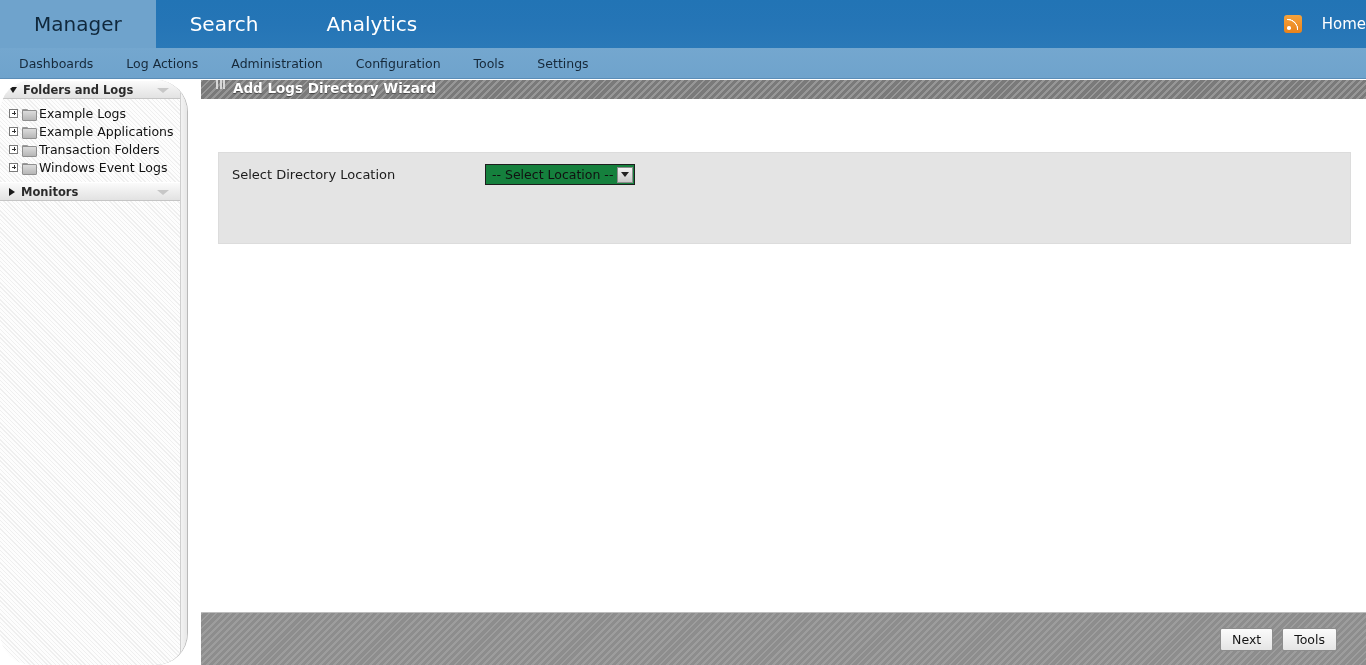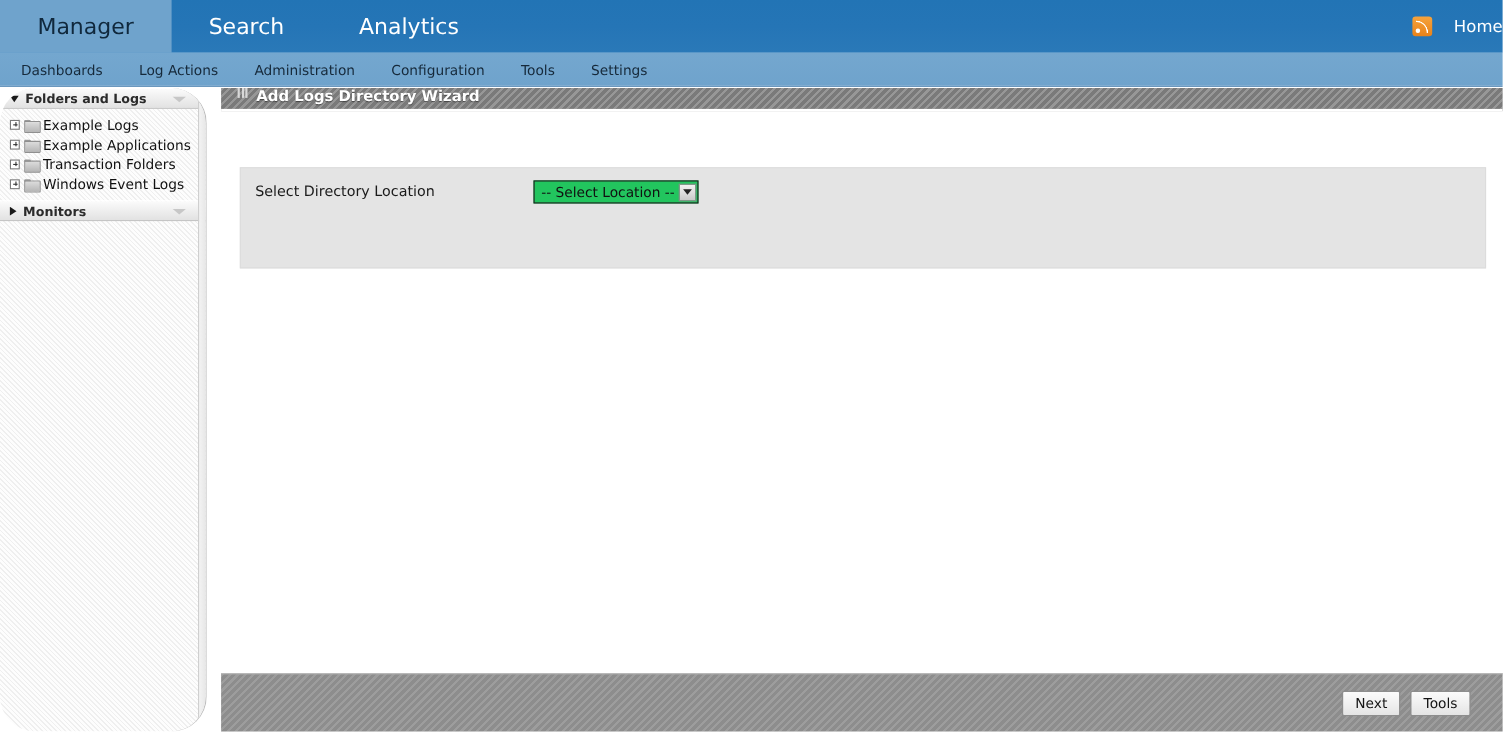--- a/index.html
+++ b/index.html
@@ -183,21 +183,21 @@
     position: absolute; left: 0; top: 0; width: 100%; height: 44px;
     display: flex; align-items: center;
   }
   .field-label {
     position: absolute; left: 13px; top: 14px;
     font-size: 13px; color: #1b1b1b;
   }
   .select-box {
     position: absolute; left: 266px; top: 11px;
     width: 150px; height: 21px;
-    background: #22c55e; border: 1.5px solid #1d1d1d;
+    background: #15803d; border: 1.5px solid #1d1d1d;
     display: flex; align-items: center; justify-content: space-between;
     cursor: pointer;
   }
   .select-box .sel-text {
     font-size: 12.5px; color: #111111; padding-left: 6px; white-space: nowrap;
   }
   .select-arrow {
     width: 16px; height: 16px; margin-right: 1.5px; flex: 0 0 auto;
     background: linear-gradient(to bottom, #f2f2f2, #c9c9c9);
     border: 1px solid #8c8c8c;

